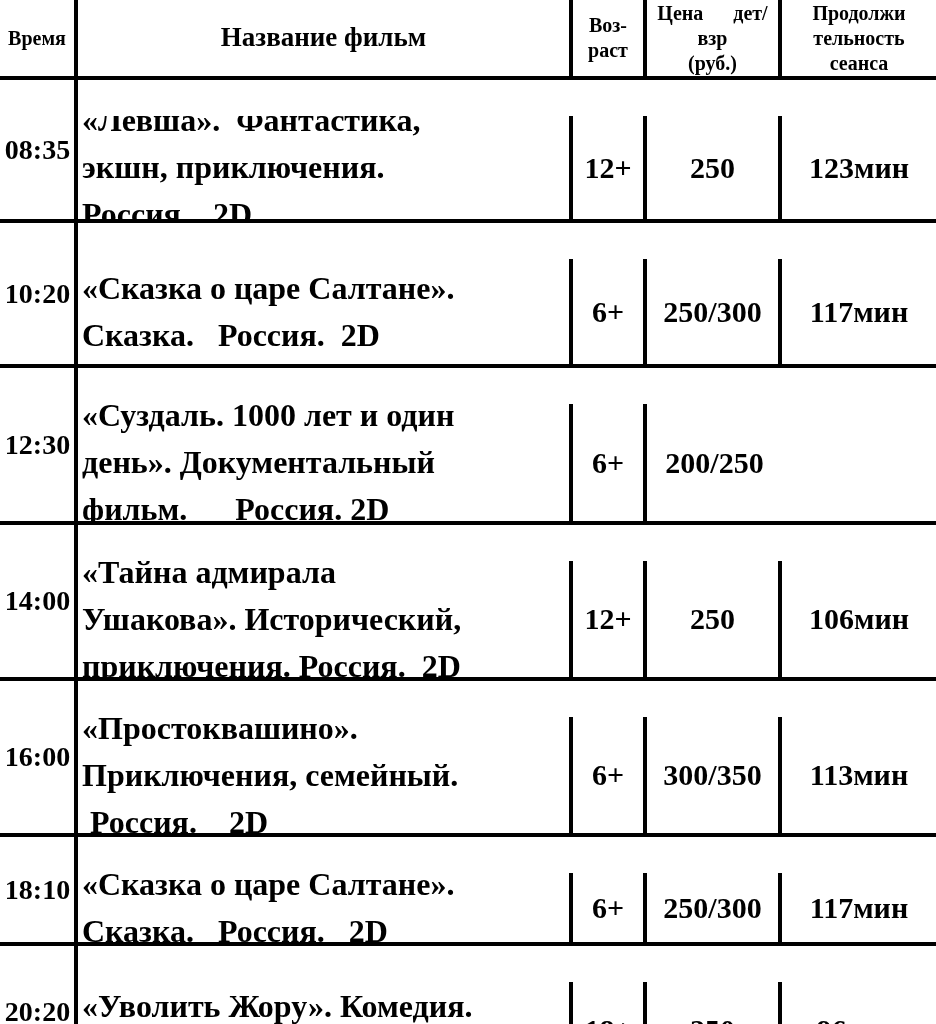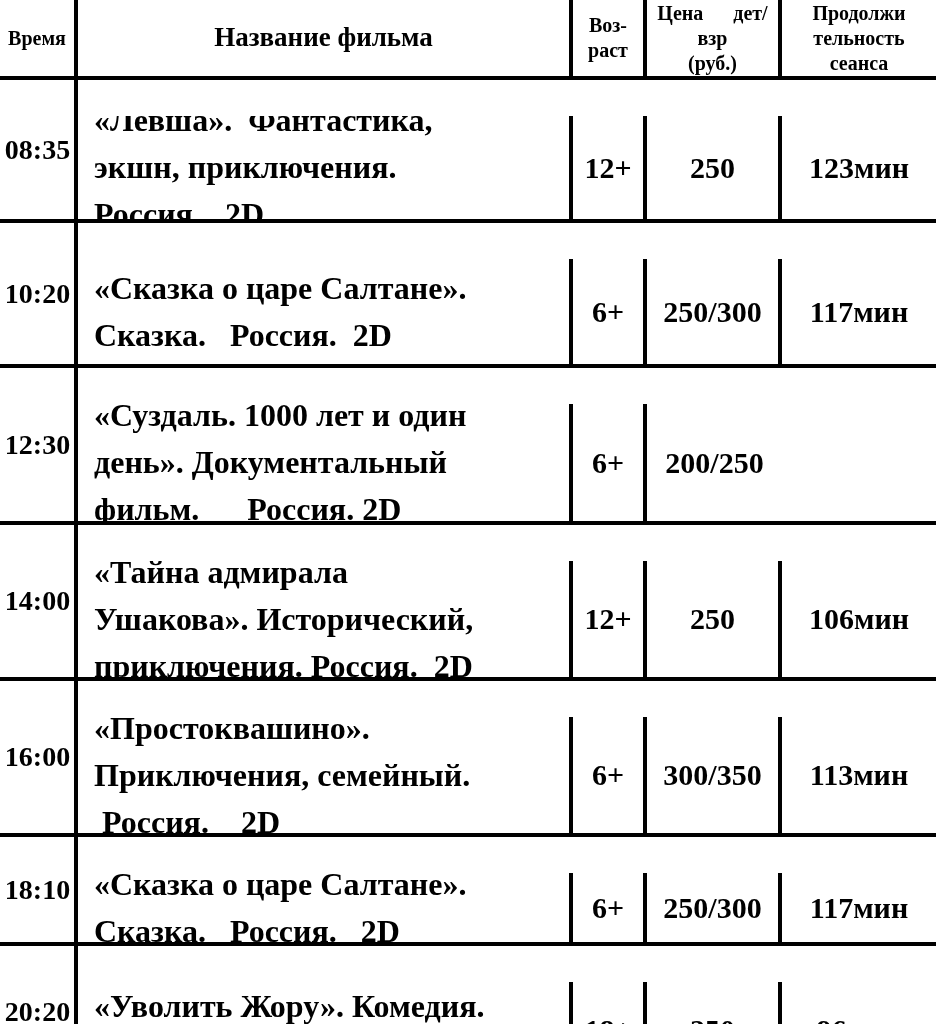--- a/index.html
+++ b/index.html
@@ -47,38 +47,38 @@
     justify-content: center;
     font-size: 28px;
     letter-spacing: 0px;
     padding-left: 1px;
   }
   .c-title {
     justify-content: flex-start;
     text-align: left;
     font-size: 32px;
     line-height: 47px;
-    padding-left: 16px;
+    padding-left: 4px;
     margin-top: 36px;
   }
   .c-age, .c-price, .c-dur {
     justify-content: center;
     text-align: left;
     font-size: 30px;
     margin-top: 36px;
   }
 </style>
 </head>
 <body>
 
 <div id="page">
 
   <div class="trow hrow">
     <div class="cell hcell">Время</div>
-    <div class="cell hcell h-title">Название фильма</div>
+    <div class="cell hcell h-title">Название фильм</div>
     <div class="cell hcell">Воз-
 раст</div>
     <div class="cell hcell">Цена      дет/
 взр
 (руб.)</div>
     <div class="cell hcell">Продолжи
 тельность
 сеанса</div>
   </div>
 

